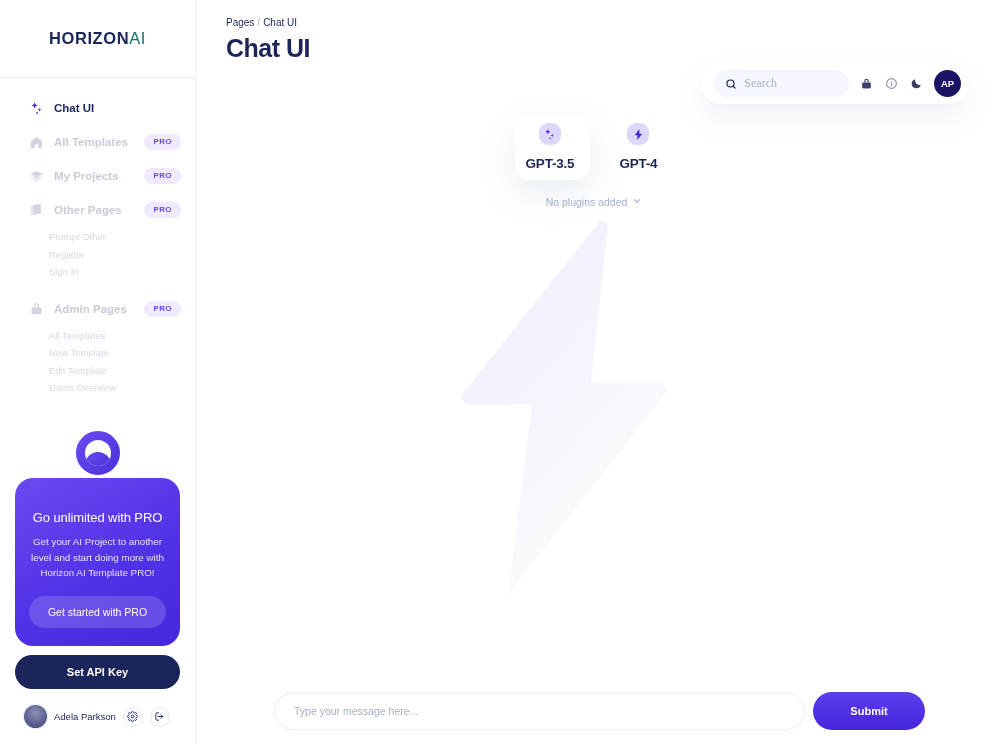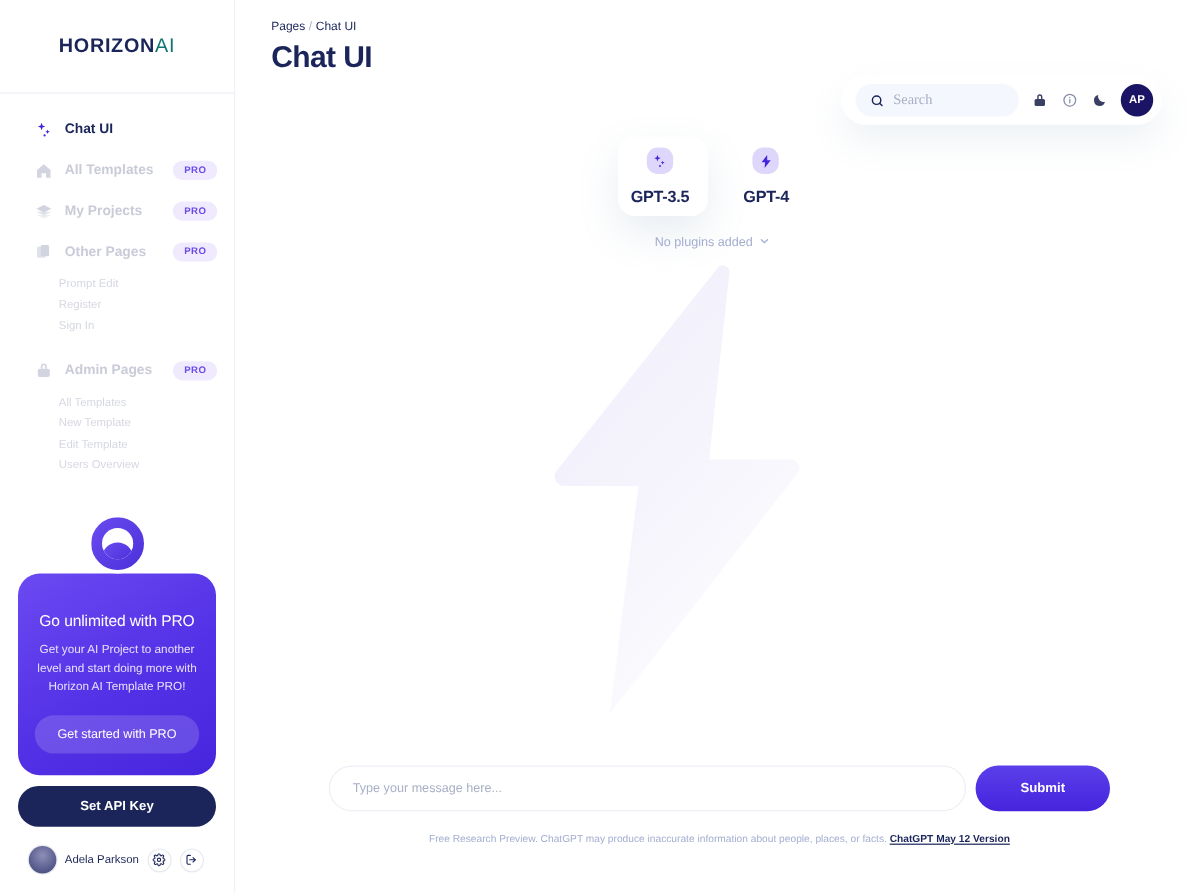--- a/index.html
+++ b/index.html
@@ -203,21 +203,21 @@
   .plugins {
     position: relative; z-index: 3;
     display:flex; justify-content:center; align-items:flex-start; gap:5px;
     margin-top: 16px;
     font-size: 10.5px; color:#a3aed0;
     cursor: pointer;
   }
 
   
   .composer {
-    position: absolute; left: 0; right: 0; bottom: 40px;
+    position: absolute; left: 0; right: 0; bottom: 14px;
     z-index: 3;
     padding: 0 67px 0 78px;
   }
   .composer-row { display:flex; align-items:center; gap: 8px; }
   .msg-input {
     flex: 1;
     height: 38px;
     border-radius: 22px;
     border: 1px solid #eceff6;
     background:#ffffff;
@@ -293,21 +293,21 @@
           <svg width="15" height="15" viewBox="0 0 24 24" fill="#d2d5df">
             <rect x="3" y="4" width="11" height="15" rx="2" opacity=".7"></rect>
               <rect x="8" y="2" width="11" height="15" rx="2"></rect>
           </svg>
         </span>
         <span class="lbl">Other Pages</span>
         <span class="pro-badge">PRO</span>
       </div>
 
       <div class="sub-list">
-        <div class="sub-item">Prompt Edit</div>
+        <div class="sub-item">Prompt Other</div>
         <div class="sub-item">Register</div>
         <div class="sub-item">Sign In</div>
       </div>
 
       <div class="nav-item dim">
         <span class="ic">
           <svg width="15" height="15" viewBox="0 0 24 24" fill="#d2d5df">
             <rect x="4" y="10" width="16" height="11" rx="2.5"></rect>
               <path d="M8 10V7a4 4 0 118 0v3h-2.2V7a1.8 1.8 0 10-3.6 0v3z"></path>
           </svg>
@@ -436,19 +436,15 @@
             <path d="M6 9l6 6 6-6"></path>
           </svg>
       </span>
     </div>
 
     <div class="composer">
       <div class="composer-row">
         <input class="msg-input" placeholder="Type your message here..." style="">
         <button class="submit-btn">Submit</button>
       </div>
-      <div class="disclaimer">
-        <span>Free Research Preview. ChatGPT may produce inaccurate information about people, places, or facts.</span>
-        <span class="version">ChatGPT May 12 Version</span>
-      </div>
     </div>
   </main>
 </div>
 
 </body></html>

